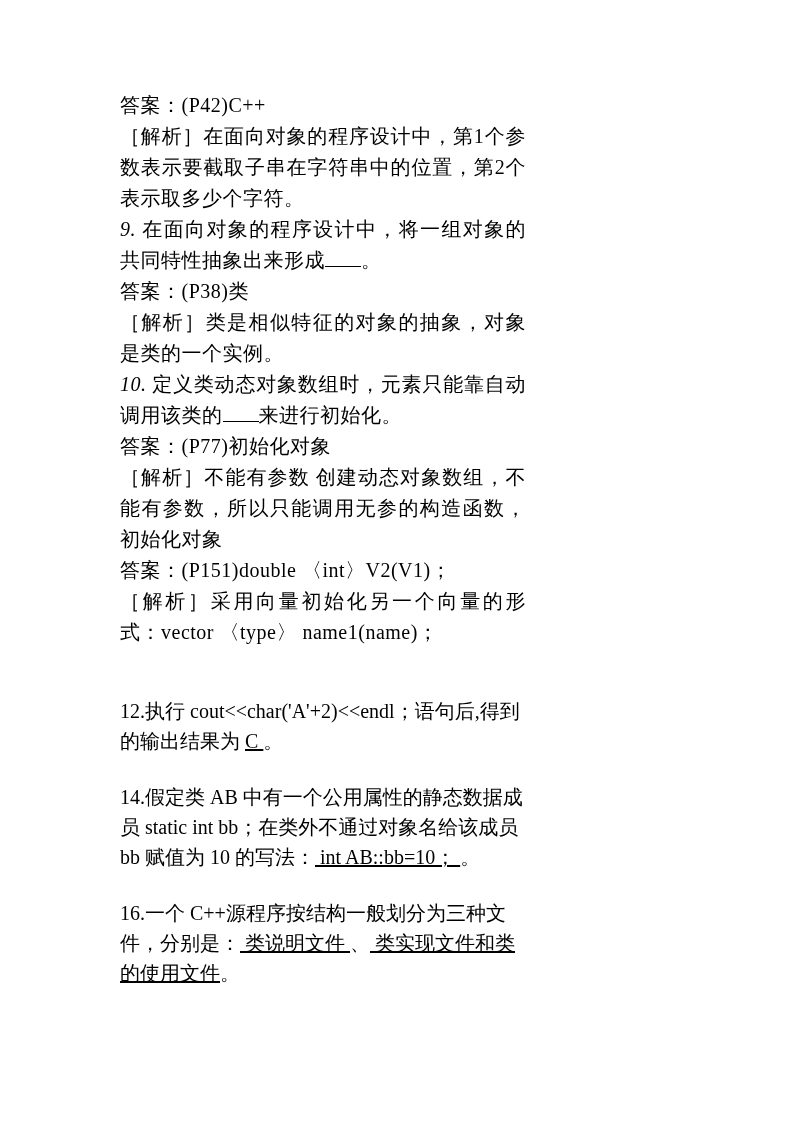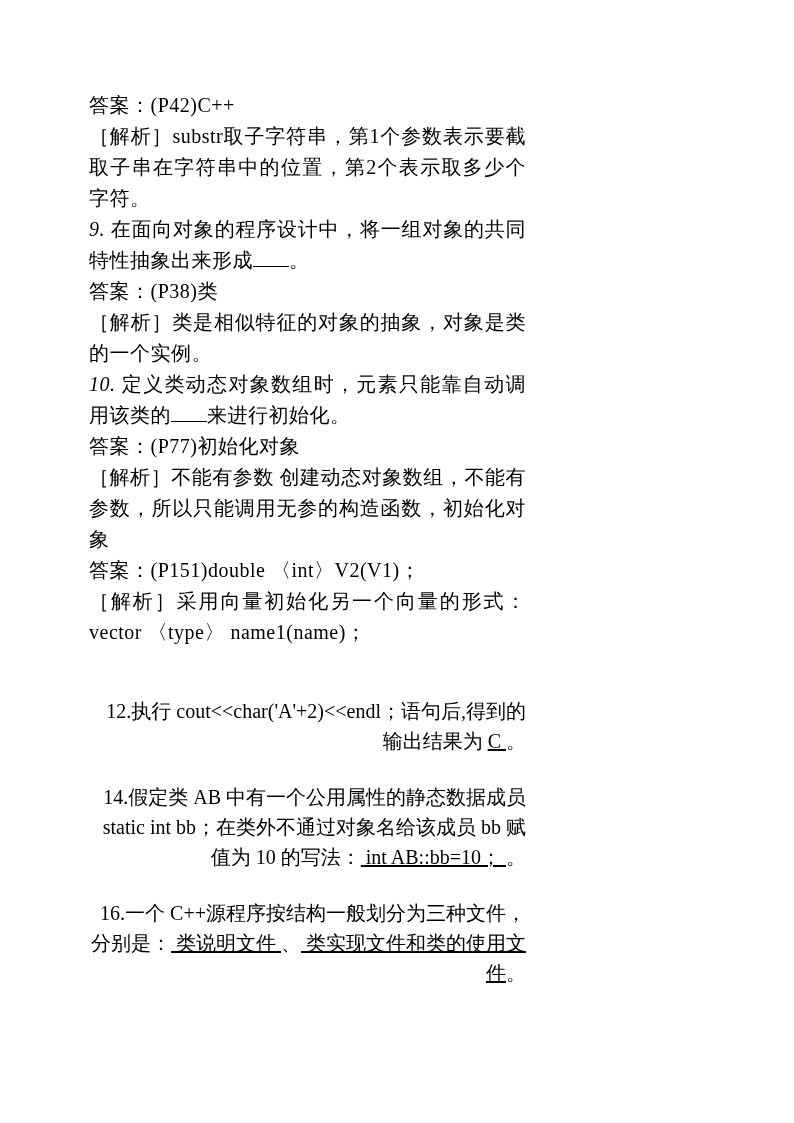--- a/index.html
+++ b/index.html
@@ -5,21 +5,21 @@
   body {
     margin: 0;
     padding: 0;
     background: #fff;
     font-family: "SimSun", "宋体", serif;
   }
   .page {
     width: 646px;
     height: 1123px;
     box-sizing: border-box;
-    padding: 90px 120px 0 89px;
+    padding: 90px 120px 0 120px;
     font-size: 20px;
     color: #000;
     line-height: 1.55;
   }
   .block1 {
     letter-spacing: 0.5px;
   }
   .block1 p {
     margin: 0;
   }
@@ -34,34 +34,33 @@
     border-bottom: 1px solid #000;
     min-width: 36px;
     text-align: center;
   }
   .block2 {
     margin-top: 48px;
   }
   .block2 p {
     margin: 0 0 26px 0;
     line-height: 1.5;
-    text-align: right;
   }
   .ul {
     text-decoration: underline;
   }
 </style>
 </head>
 <body>
 
 <div class="page">
 
   <div class="block1">
     <p>答案：(P42)C++</p>
-    <p class="ansline">［解析］substr取子字符串，第1个参数表示要截取子串在字符串中的位置，第2个表示取多少个字符。</p>
+    <p class="ansline">［解析］在面向对象的程序设计中，第1个参数表示要截取子串在字符串中的位置，第2个表示取多少个字符。</p>
     <p class="ansline">
       <span class="qnum">9.</span><span> 在面向对象的程序设计中，将一组对象的共同特性抽象出来形成</span><span class="blank"></span><span>。</span>
     </p>
     <p>答案：(P38)类</p>
     <p class="ansline">［解析］类是相似特征的对象的抽象，对象是类的一个实例。</p>
     <p class="ansline">
       <span class="qnum">10.</span><span> 定义类动态对象数组时，元素只能靠自动调用该类的</span><span class="blank"></span><span>来进行初始化。</span>
     </p>
     <p>答案：(P77)初始化对象</p>
     <p class="ansline">［解析］不能有参数 创建动态对象数组，不能有参数，所以只能调用无参的构造函数，初始化对象</p>

